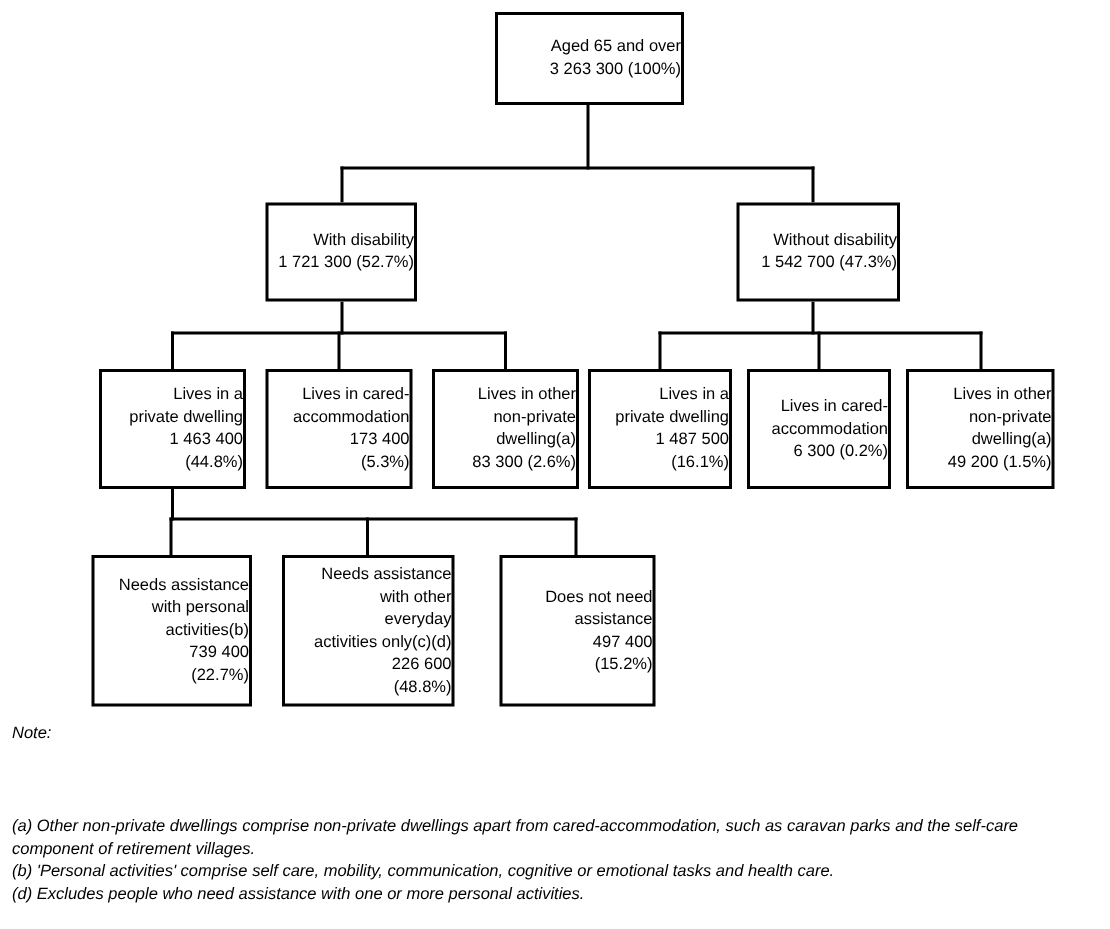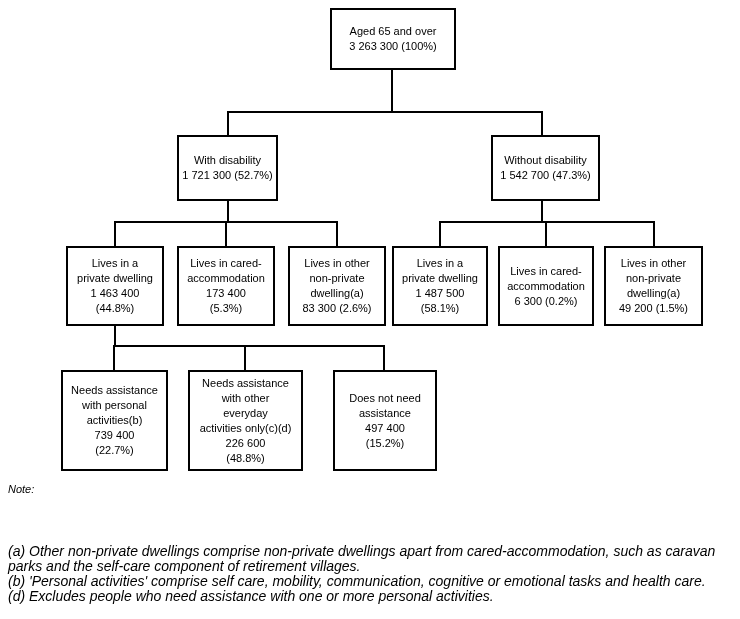--- a/index.html
+++ b/index.html
@@ -15,21 +15,21 @@
     background: #ffffff;
     overflow: hidden;
   }
   .node {
     position: absolute;
     border: 2px solid #000000;
     background: #ffffff;
     display: flex;
     flex-direction: column;
     justify-content: center;
-    align-items: center;
+    align-items: flex-end;
     text-align: center;
     font-size: 11px;
     line-height: 15px;
     color: #000000;
     box-sizing: border-box;
   }
   .node .line { white-space: nowrap; }
   .vline, .hline {
     position: absolute;
     background: #000000;
@@ -45,21 +45,21 @@
     font-size: 11px;
     line-height: 17px;
     color: #000000;
   }
   .footnotes {
     position: absolute;
     left: 8px;
     top: 544px;
     width: 726px;
     font-style: italic;
-    font-size: 14px;
+    font-size: 11px;
     line-height: 15px;
     color: #000000;
   }
   .footnotes .footnote { margin: 0; }
 </style>
 </head>
 <body>
 
 <div class="canvas">
 
@@ -116,21 +116,21 @@
     <div class="line">Lives in other</div>
     <div class="line">non-private</div>
     <div class="line">dwelling(a)</div>
     <div class="line">83 300 (2.6%)</div>
   </div>
 
   <div class="node" style="left:392px;top:246px;width:96px;height:80px">
     <div class="line">Lives in a</div>
     <div class="line">private dwelling</div>
     <div class="line">1 487 500</div>
-    <div class="line">(58.1%)</div>
+    <div class="line">(16.1%)</div>
   </div>
   <div class="node" style="left:498px;top:246px;width:96px;height:80px">
     <div class="line">Lives in cared-</div>
     <div class="line">accommodation</div>
     <div class="line">6 300 (0.2%)</div>
   </div>
   <div class="node" style="left:604px;top:246px;width:99px;height:80px">
     <div class="line">Lives in other</div>
     <div class="line">non-private</div>
     <div class="line">dwelling(a)</div>

